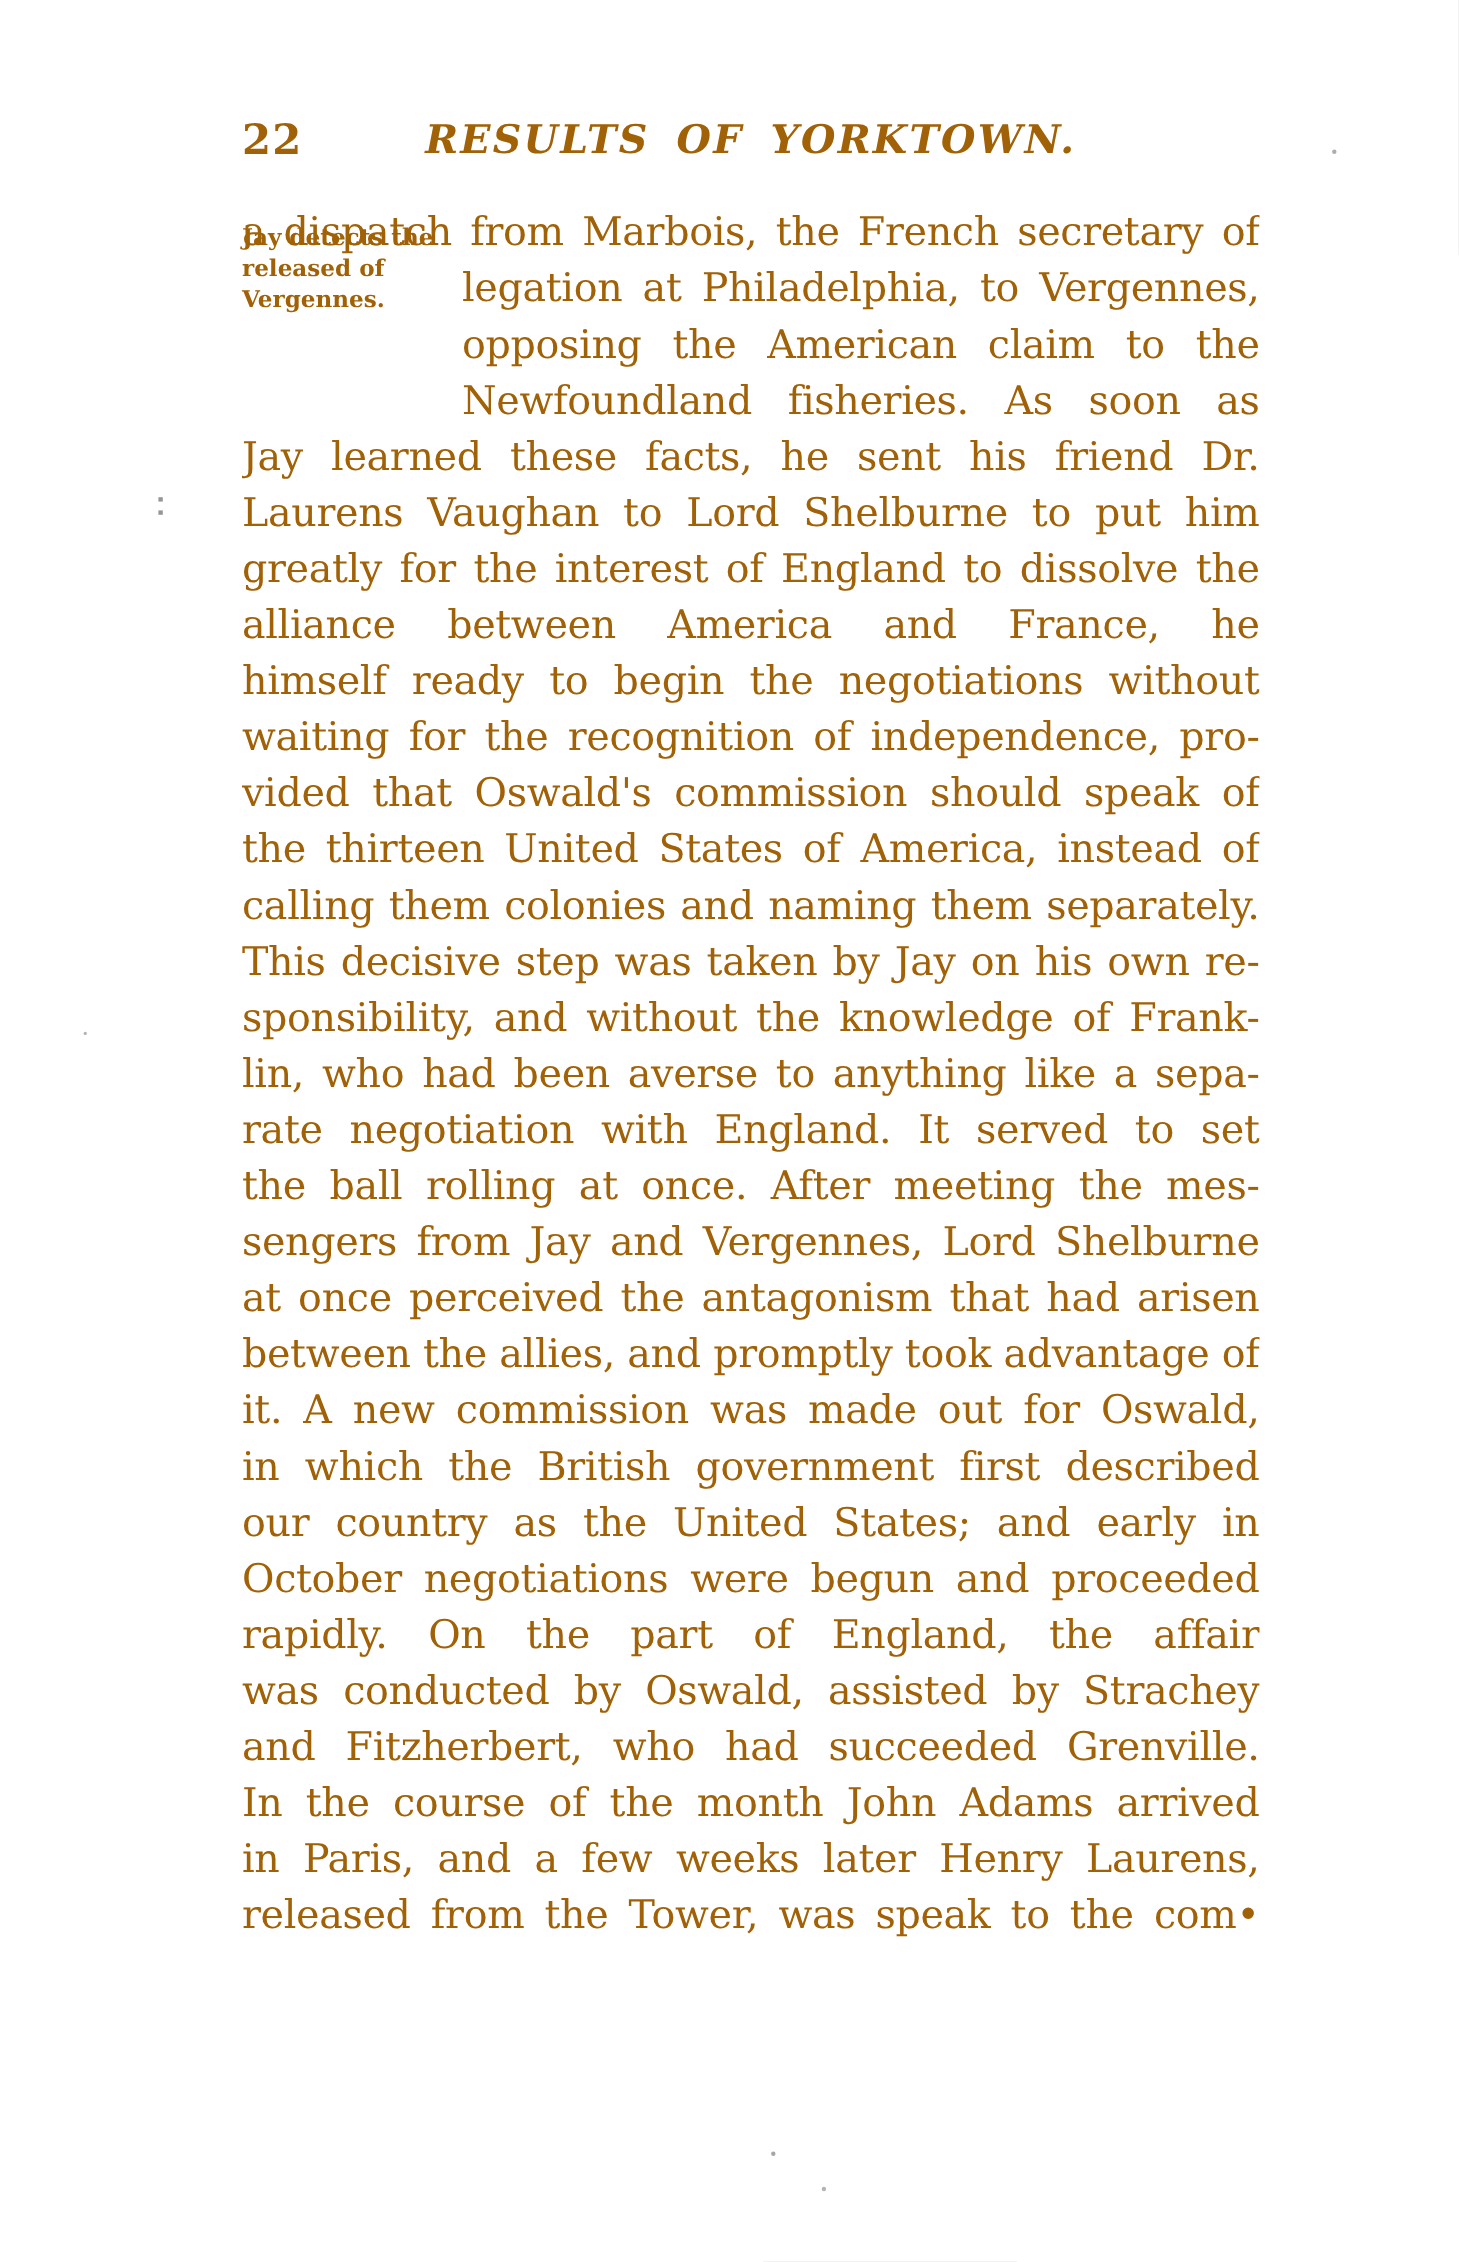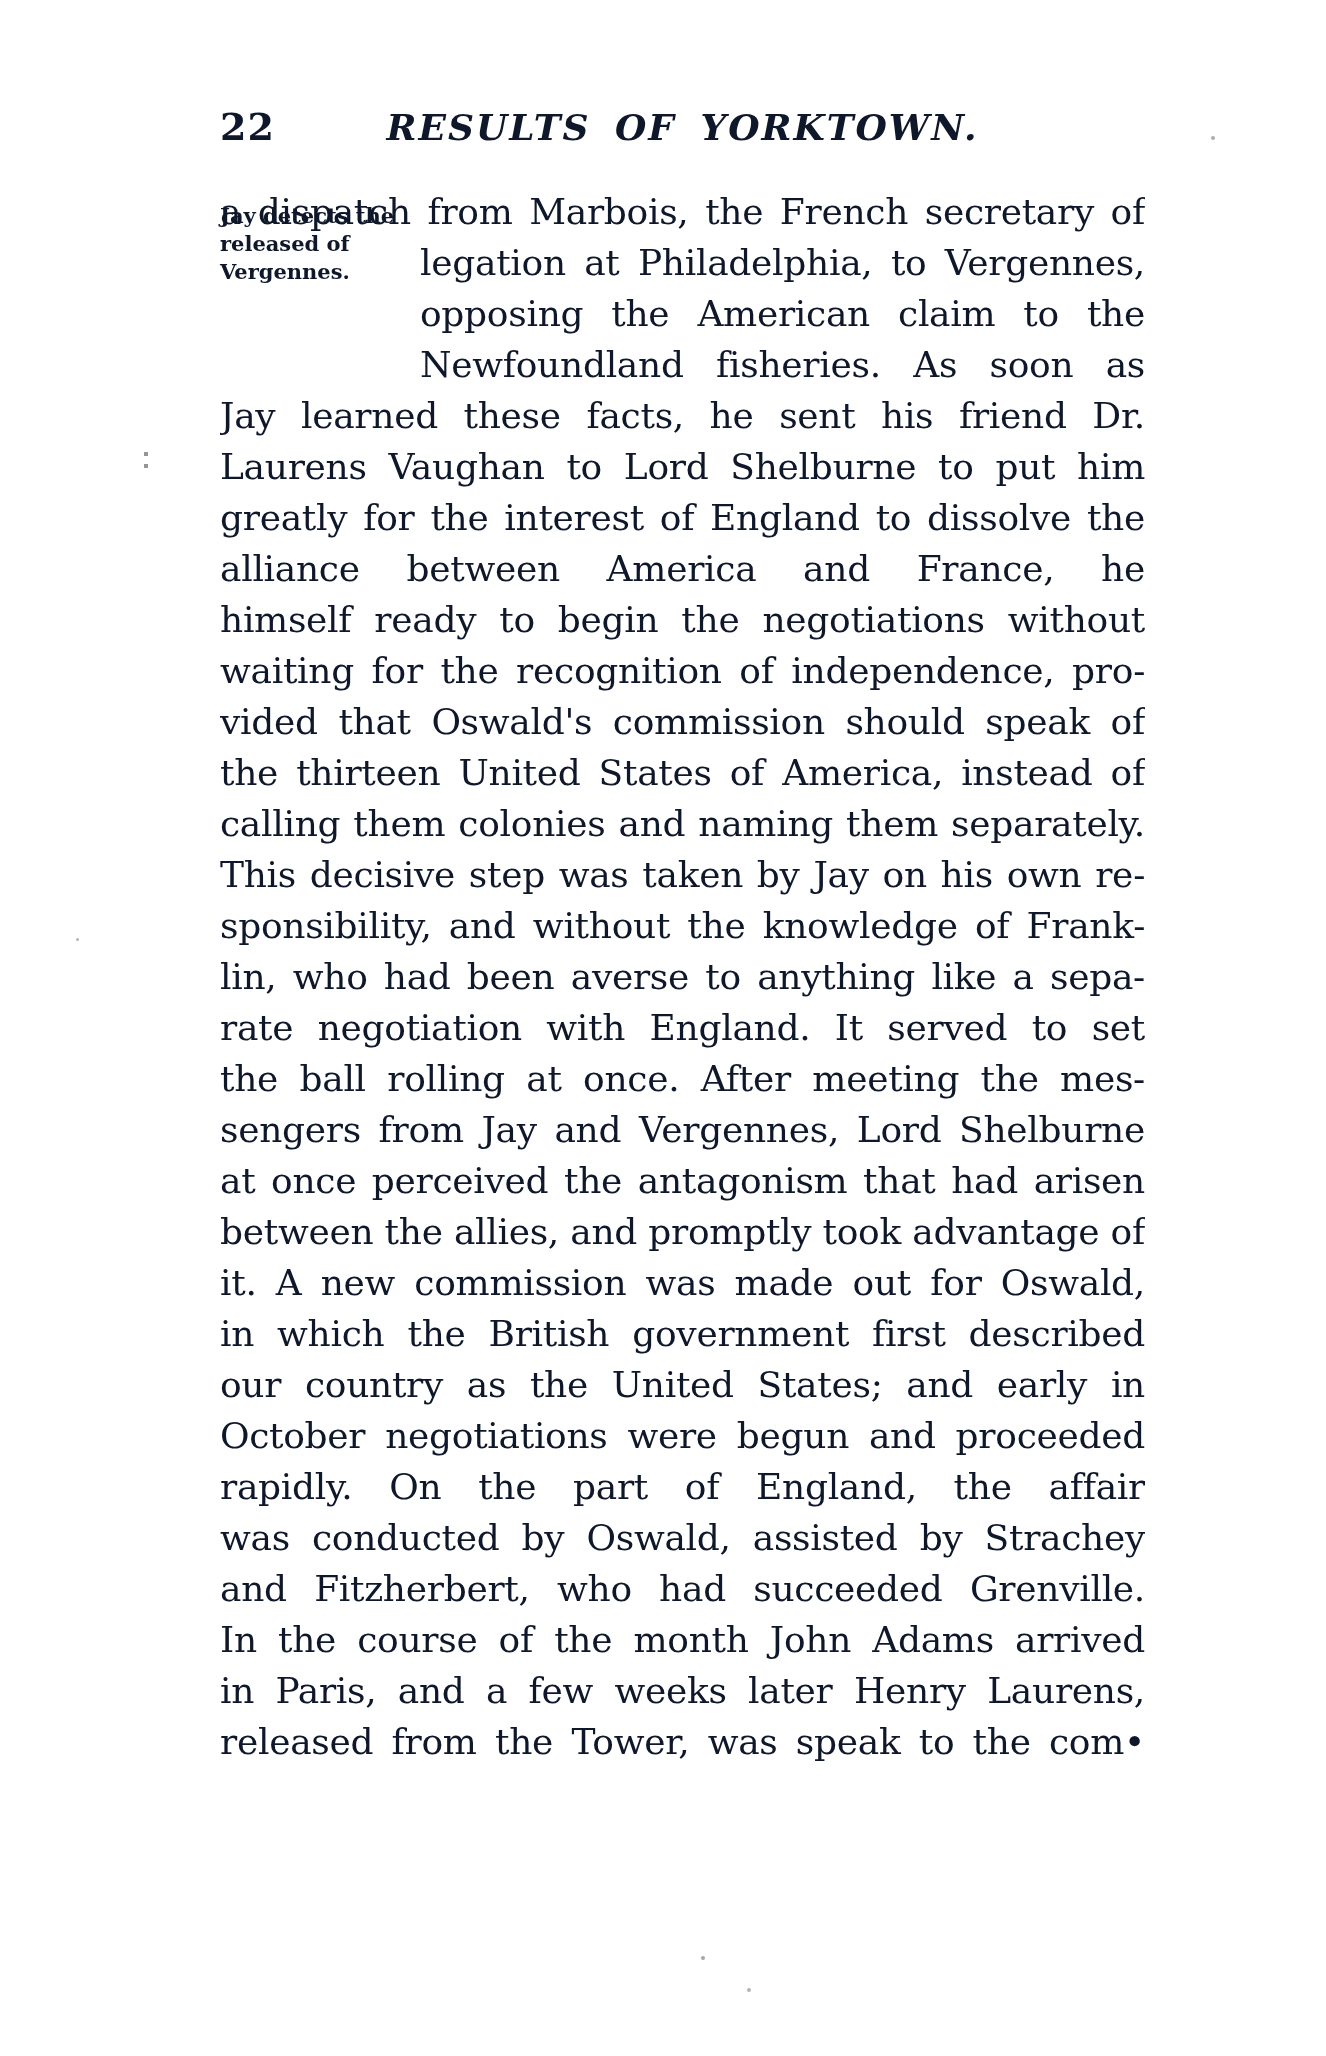--- a/index.html
+++ b/index.html
@@ -5,21 +5,21 @@
   html, body {
     margin: 0;
     padding: 0;
     background: #e8e8e8;
   }
   .page {
     position: relative;
     width: 1326px;
     height: 2056px;
     background: #ffffff;
-    color: #0f172a;
+    color: #a16207;
     font-family: "DejaVu Serif", "Liberation Serif", serif;
     overflow: hidden;
   }
   
   .header {
     position: absolute;
     left: 220px;
     top: 104px;
     width: 925px;
     height: 48px;

